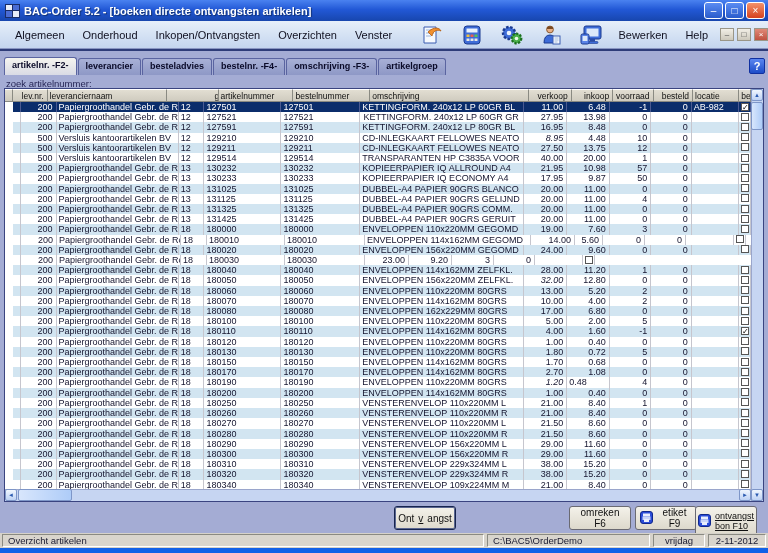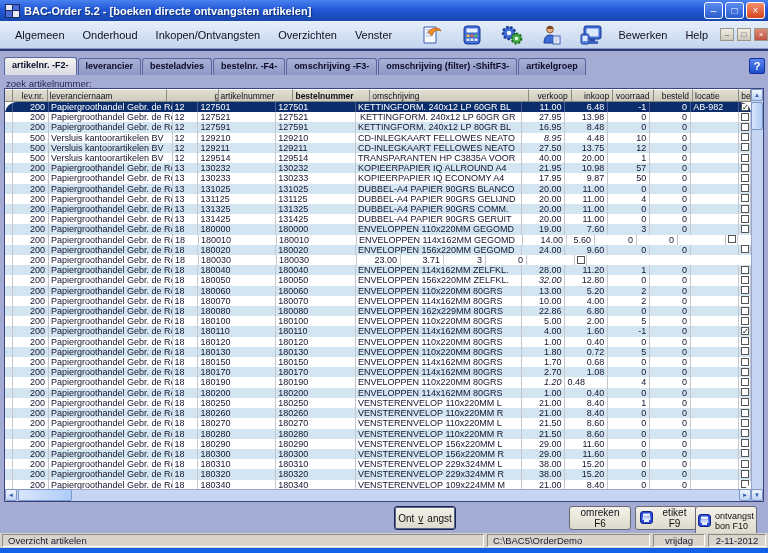--- a/index.html
+++ b/index.html
@@ -45,21 +45,21 @@
     font-size:11px;font-weight:bold;text-align:center;line-height:14px;padding:0;}
   .search-label{position:absolute;left:6px;top:27px;font-size:9.5px;color:#262656;}
 
   
   .grid{position:absolute;left:4px;top:37px;width:760px;height:414px;background:#fff;
     border:1px solid #3A4480;}
   .grid-header{position:absolute;left:0;top:0;right:12px;height:13px;display:flex;}
   .hcell{height:13px;background:linear-gradient(180deg,#E2DED2,#CFCBBF);
     border-right:1px solid #8A8A82;border-bottom:1px solid #8A8A82;border-top:1px solid #fff;
     font-size:8.5px;color:#101010;padding:1px 3px 0 2px;white-space:nowrap;overflow:hidden;}
-  .grid-rows{position:absolute;left:0;top:13px;right:12px;height:388px;overflow:hidden;border-radius:12px;}
+  .grid-rows{position:absolute;left:8px;top:13px;right:12px;height:388px;overflow:hidden;}
   .grow{display:flex;height:10.21px;background:#fff;color:#14142E;}
   .grow.alt{background:#D2E5F1;}
   .grow.sel{background:#0B2D6B;color:#fff;}
   .gcell{font-size:9px;line-height:10px;padding:0 3px 0 2px;white-space:nowrap;overflow:hidden;
     border-right:1px solid #C6C6CE;height:100%;}
   .grow.sel .gcell{border-right-color:#4A5A92;}
   .cb{display:inline-block;width:8px;height:8px;border:1px solid #555;background:#fff;
     font-size:8px;line-height:7px;color:#000;text-align:center;vertical-align:top;margin-top:0.5px;}
 
   
@@ -180,34 +180,33 @@
     </div>
   </div>
 
   <div class="form">
     <div class="tabs" id="tabs">
         <span class="tab active">artikelnr. -F2-</span>
         <span class="tab">leverancier</span>
         <span class="tab">besteladvies</span>
         <span class="tab">bestelnr. -F4-</span>
         <span class="tab">omschrijving -F3-</span>
-        <span class="tab">omschrijving (filter) -ShiftF3-</span>
         <span class="tab">artikelgroep</span>
       </div>
     <button class="help-btn">?</button>
     <div class="search-label">zoek artikelnummer:</div>
 
     <div class="grid">
       <div class="grid-header" id="gridHeader">
           <div class="hcell" style="width: 8px; text-align: left;"></div>
           <div class="hcell" style="width: 36px; text-align: right;">lev.nr.</div>
           <div class="hcell" style="width: 124px; text-align: left;">leveranciernaam</div>
           <div class="hcell" style="width: 26px; text-align: left; padding-left: 48px;">groep</div>
           <div class="hcell" style="width: 78px; text-align: left;">artikelnummer</div>
-          <div class="hcell" style="width: 80px; text-align: left; font-weight: bold;">bestelnummer</div>
+          <div class="hcell" style="width: 80px; text-align: left;">bestelnummer</div>
           <div class="hcell" style="width: 166px; text-align: left;">omschrijving</div>
           <div class="hcell" style="width: 44px; text-align: right;">verkoop</div>
           <div class="hcell" style="width: 43px; text-align: right;">inkoop</div>
           <div class="hcell" style="width: 42px; text-align: right;">voorraad</div>
           <div class="hcell" style="width: 41px; text-align: right;">besteld</div>
           <div class="hcell" style="width: 48px; text-align: left;">locatie</div>
           <div class="hcell" style="width: 12px; text-align: left;">be</div>
         </div>
       <div class="grid-rows" id="gridRows">
           <div class="grow sel">
@@ -436,21 +435,21 @@
             <div class="gcell" style="width: 12px; text-align: center;"><span class="cb"></span></div>
           </div>
           <div class="grow">
             <div class="gcell" style="width: 8px; text-align: left;"></div>
             <div class="gcell" style="width: 36px; text-align: right;">200</div>
             <div class="gcell" style="width: 124px; text-align: left;">Papiergroothandel Gebr. de Rooij B</div>
             <div class="gcell" style="width: 26px; text-align: left;">18</div>
             <div class="gcell" style="width: 78px; text-align: left;">180030</div>
             <div class="gcell" style="width: 80px; text-align: left;">180030</div>
             <div class="gcell" style="width: 44px; text-align: right;">23.00</div>
-            <div class="gcell" style="width: 43px; text-align: right;">3.71</div>
+            <div class="gcell" style="width: 43px; text-align: right;">9.20</div>
             <div class="gcell" style="width: 42px; text-align: right;">3</div>
             <div class="gcell" style="width: 41px; text-align: right;">0</div>
             <div class="gcell" style="width: 48px; text-align: left;"></div>
             <div class="gcell" style="width: 12px; text-align: center;"><span class="cb"></span></div>
           </div>
           <div class="grow alt">
             <div class="gcell" style="width: 8px; text-align: left;"></div>
             <div class="gcell" style="width: 36px; text-align: right;">200</div>
             <div class="gcell" style="width: 124px; text-align: left;">Papiergroothandel Gebr. de Rooij B</div>
             <div class="gcell" style="width: 26px; text-align: left;">18</div>
@@ -510,21 +509,21 @@
             <div class="gcell" style="width: 12px; text-align: center;"><span class="cb"></span></div>
           </div>
           <div class="grow alt">
             <div class="gcell" style="width: 8px; text-align: left;"></div>
             <div class="gcell" style="width: 36px; text-align: right;">200</div>
             <div class="gcell" style="width: 124px; text-align: left;">Papiergroothandel Gebr. de Rooij B</div>
             <div class="gcell" style="width: 26px; text-align: left;">18</div>
             <div class="gcell" style="width: 78px; text-align: left;">180080</div>
             <div class="gcell" style="width: 80px; text-align: left;">180080</div>
             <div class="gcell" style="width: 166px; text-align: left;">ENVELOPPEN 162x229MM 80GRS</div>
-            <div class="gcell" style="width: 44px; text-align: right;">22.86</div>
+            <div class="gcell" style="width: 44px; text-align: right;">17.00</div>
             <div class="gcell" style="width: 43px; text-align: right;">6.80</div>
             <div class="gcell" style="width: 42px; text-align: right;">0</div>
             <div class="gcell" style="width: 41px; text-align: right;">0</div>
             <div class="gcell" style="width: 48px; text-align: left;"></div>
             <div class="gcell" style="width: 12px; text-align: center;"><span class="cb"></span></div>
           </div>
           <div class="grow">
             <div class="gcell" style="width: 8px; text-align: left;"></div>
             <div class="gcell" style="width: 36px; text-align: right;">200</div>
             <div class="gcell" style="width: 124px; text-align: left;">Papiergroothandel Gebr. de Rooij B</div>
@@ -799,21 +798,21 @@
       <span class="print-ic">
         <svg width="13" height="13" viewBox="0 0 13 13">
             <rect x="0.5" y="0.5" width="12" height="12" rx="2.5" fill="#2A4CD8" stroke="#10288A"></rect>
             <rect x="3" y="2.5" width="7" height="3" fill="#E8EEFC"></rect>
             <rect x="2.5" y="5.5" width="8" height="3.5" fill="#C8D4F8"></rect>
             <rect x="4" y="8" width="5" height="3" fill="#E8EEFC"></rect>
           </svg>
       </span>
       <span>etiket F9</span>
     </button>
-    <button class="btn" style="left:695px;top:455px;width:62px;height:30px;">
+    <button class="btn" style="left:695px;top:455px;width:62px;height:30px;text-decoration:underline;">
       <span class="print-ic">
         <svg width="13" height="13" viewBox="0 0 13 13">
             <rect x="0.5" y="0.5" width="12" height="12" rx="2.5" fill="#2A4CD8" stroke="#10288A"></rect>
             <rect x="3" y="2.5" width="7" height="3" fill="#E8EEFC"></rect>
             <rect x="2.5" y="5.5" width="8" height="3.5" fill="#C8D4F8"></rect>
             <rect x="4" y="8" width="5" height="3" fill="#E8EEFC"></rect>
           </svg>
       </span>
       <span class="two-line">ontvangst bon F10</span>
     </button>

